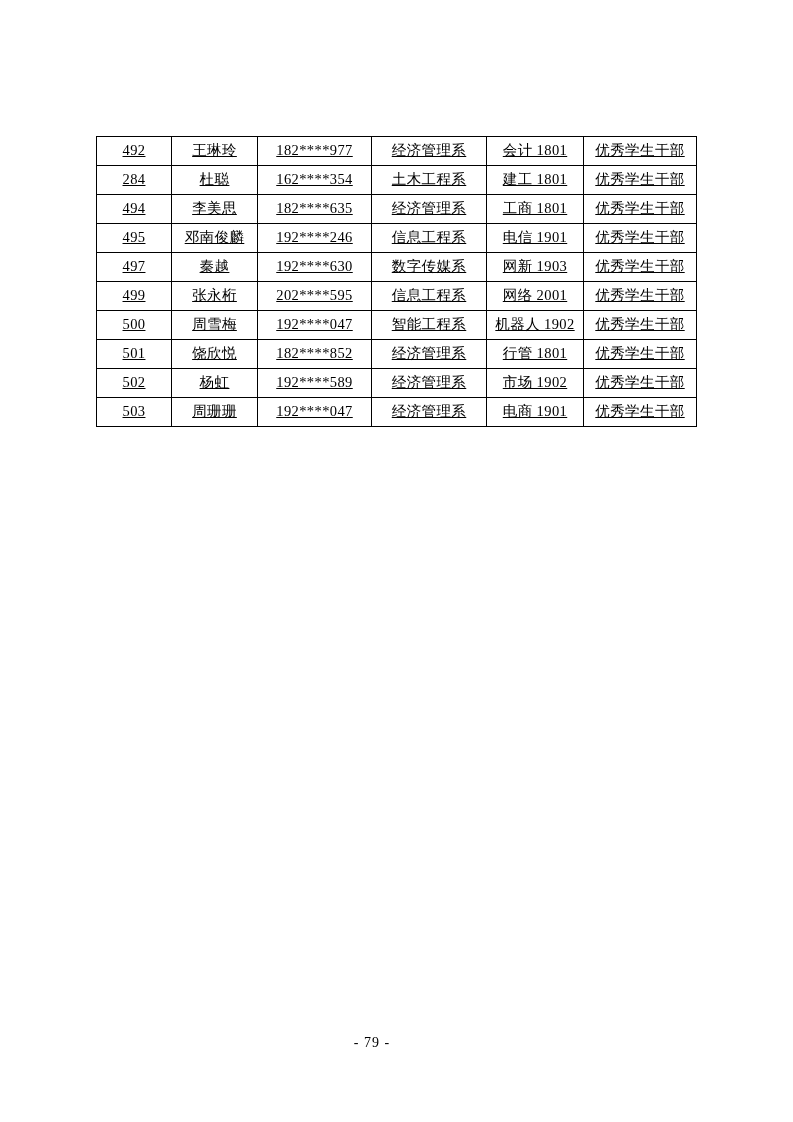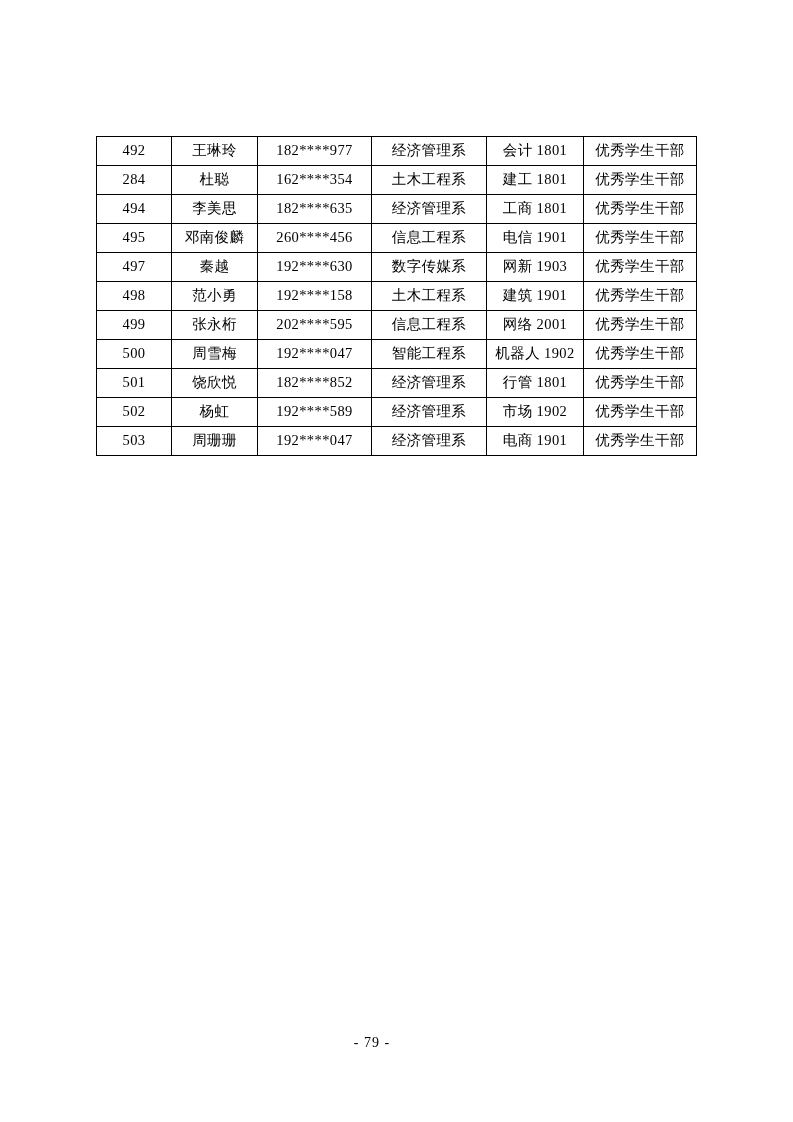--- a/index.html
+++ b/index.html
@@ -25,20 +25,21 @@
   .table-wrap {
     position: absolute;
     left: 96px;
     top: 136px;
     width: 600px;
   }
   table.award-table {
     border-collapse: collapse;
     width: 600px;
     table-layout: fixed;
+    text-decoration: underline;
   }
   table.award-table td {
     border: 1px solid #000000;
     height: 28px;
     text-align: center;
     vertical-align: middle;
     font-size: 14.5px;
     line-height: 1.1;
     padding: 0 2px;
     letter-spacing: 0.4px;
@@ -103,39 +104,31 @@
           <td class="cell-no">494</td>
           <td class="cell-name">李美思</td>
           <td class="cell-phone">182****635</td>
           <td class="cell-dept">经济管理系</td>
           <td class="cell-class">工商 1801</td>
           <td class="cell-award">优秀学生干部</td>
         </tr>
         <tr>
           <td class="cell-no">495</td>
           <td class="cell-name">邓南俊麟</td>
-          <td class="cell-phone">260****456</td>
+          <td class="cell-phone">192****246</td>
           <td class="cell-dept">信息工程系</td>
           <td class="cell-class">电信 1901</td>
           <td class="cell-award">优秀学生干部</td>
         </tr>
         <tr>
           <td class="cell-no">497</td>
           <td class="cell-name">秦越</td>
           <td class="cell-phone">192****630</td>
           <td class="cell-dept">数字传媒系</td>
           <td class="cell-class">网新 1903</td>
-          <td class="cell-award">优秀学生干部</td>
-        </tr>
-        <tr>
-          <td class="cell-no">498</td>
-          <td class="cell-name">范小勇</td>
-          <td class="cell-phone">192****158</td>
-          <td class="cell-dept">土木工程系</td>
-          <td class="cell-class">建筑 1901</td>
           <td class="cell-award">优秀学生干部</td>
         </tr>
         <tr>
           <td class="cell-no">499</td>
           <td class="cell-name">张永桁</td>
           <td class="cell-phone">202****595</td>
           <td class="cell-dept">信息工程系</td>
           <td class="cell-class">网络 2001</td>
           <td class="cell-award">优秀学生干部</td>
         </tr>

